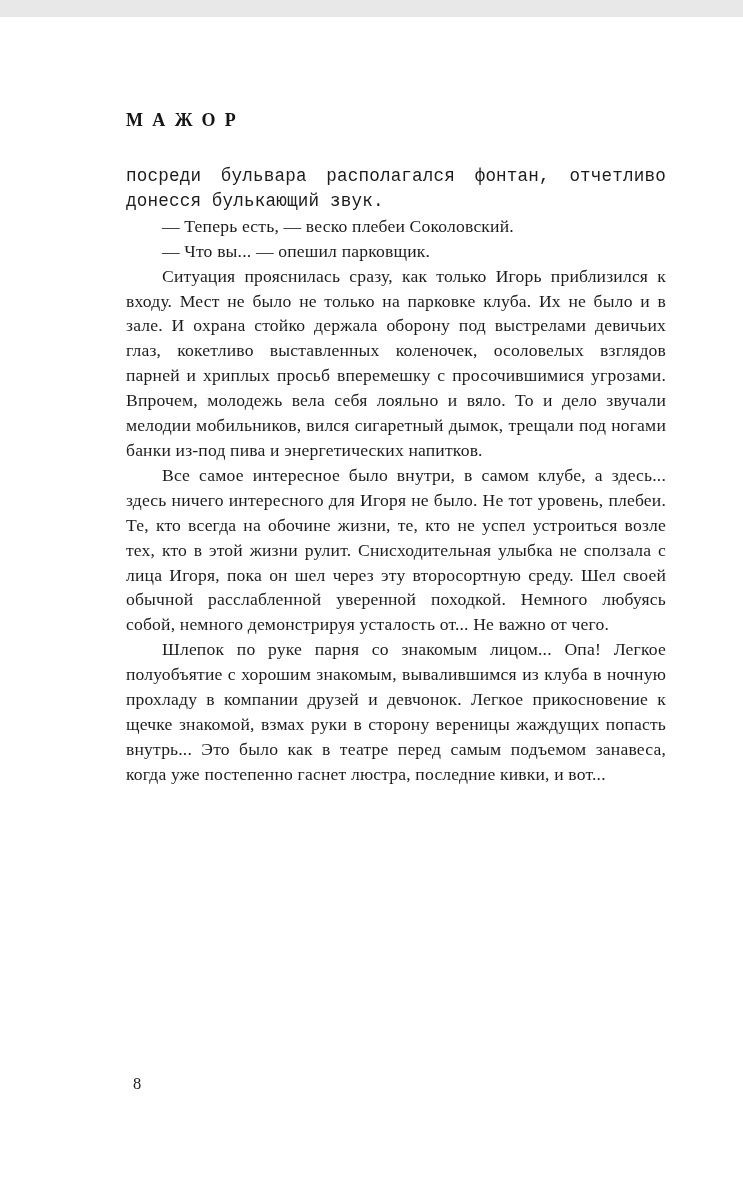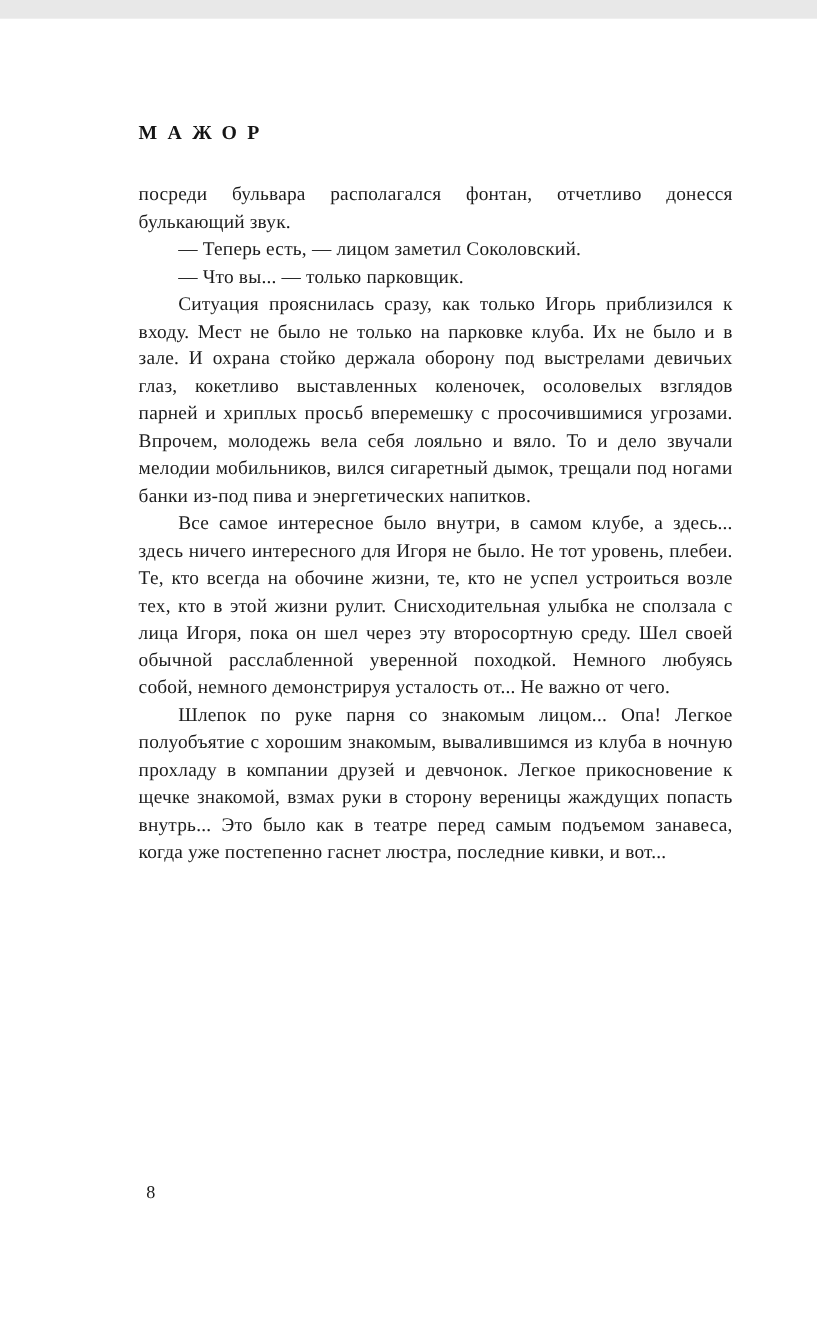--- a/index.html
+++ b/index.html
@@ -36,40 +36,41 @@
     text-align: justify;
     text-justify: inter-word;
     letter-spacing: 0.01em;
   }
   .text-block p {
     margin: 0;
     text-indent: 36px;
   }
   .text-block p.continuation {
     text-indent: 0;
+    font-family: Liberation Mono, monospace;
   }
   .page-number {
     position: absolute;
     left: 133px;
     top: 1057px;
     font-size: 16.5px;
     color: #1c1c1c;
   }
 </style>
 </head>
 <body>
 
 <div class="page">
 
   <div class="running-header">МАЖОР</div>
 
   <div class="text-block">
     <p class="continuation">посреди бульвара располагался фонтан, отчетливо донесся булькающий звук.</p>
-    <p>— Теперь есть, — лицом заметил Соколовский.</p>
-    <p>— Что вы... — только парковщик.</p>
+    <p>— Теперь есть, — веско плебеи Соколовский.</p>
+    <p>— Что вы... — опешил парковщик.</p>
     <p>Ситуация прояснилась сразу, как только Игорь приблизился к входу. Мест не было не только на парковке клуба. Их не было и в зале. И охрана стойко держала оборону под выстрелами девичьих глаз, кокетливо выставленных коленочек, осоловелых взглядов парней и хриплых просьб вперемешку с просочившимися угрозами. Впрочем, молодежь вела себя лояльно и вяло. То и дело звучали мелодии мобильников, вился сигаретный дымок, трещали под ногами банки из-под пива и энергетических напитков.</p>
     <p>Все самое интересное было внутри, в самом клубе, а здесь... здесь ничего интересного для Игоря не было. Не тот уровень, плебеи. Те, кто всегда на обочине жизни, те, кто не успел устроиться возле тех, кто в этой жизни рулит. Снисходительная улыбка не сползала с лица Игоря, пока он шел через эту второсортную среду. Шел своей обычной расслабленной уверенной походкой. Немного любуясь собой, немного демонстрируя усталость от... Не важно от чего.</p>
     <p>Шлепок по руке парня со знакомым лицом... Опа! Легкое полуобъятие с хорошим знакомым, вывалившимся из клуба в ночную прохладу в компании друзей и девчонок. Легкое прикосновение к щечке знакомой, взмах руки в сторону вереницы жаждущих попасть внутрь... Это было как в театре перед самым подъемом занавеса, когда уже постепенно гаснет люстра, последние кивки, и вот...</p>
   </div>
 
   <div class="page-number">8</div>
 
 </div>
 
 </body></html>

